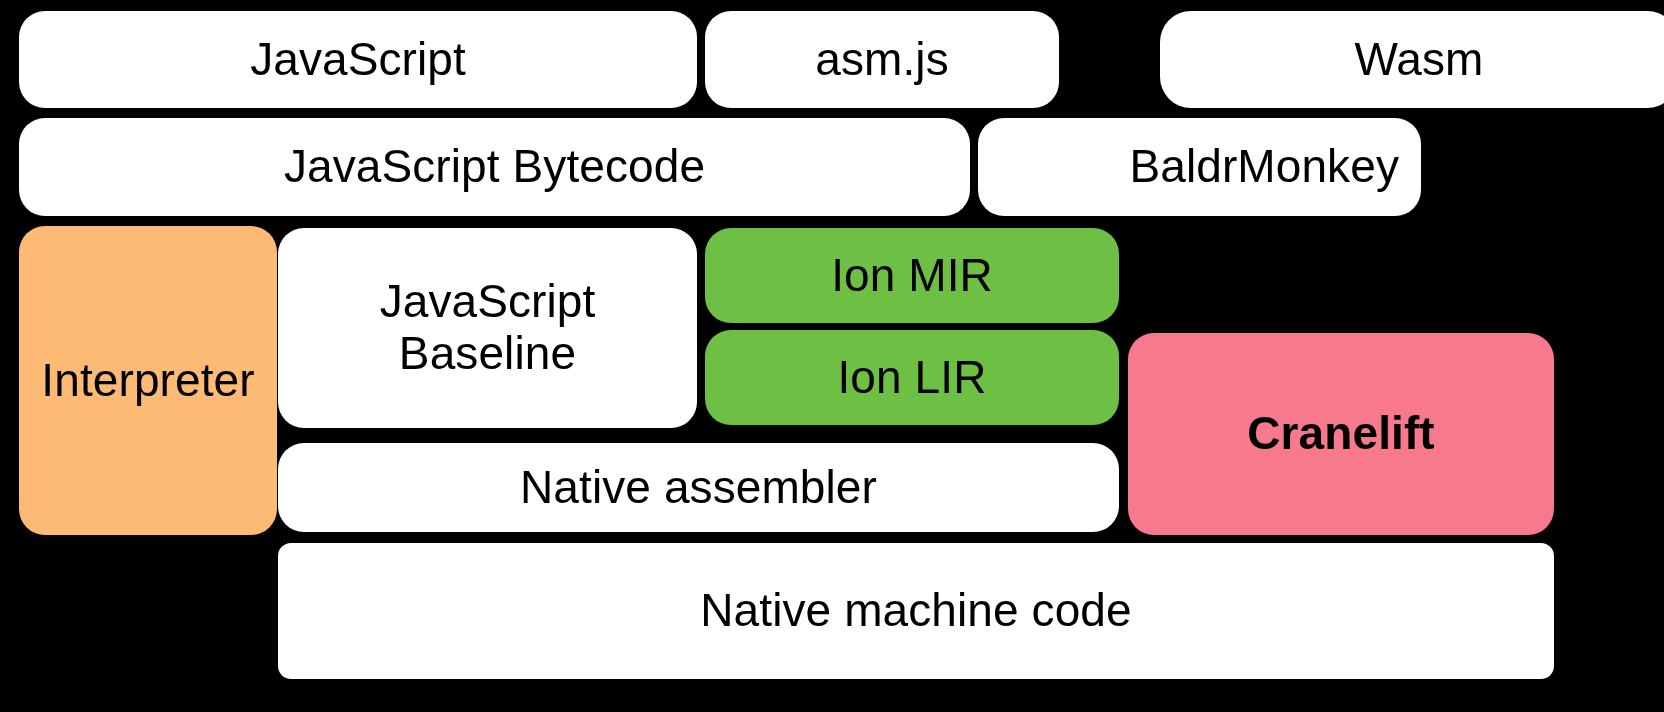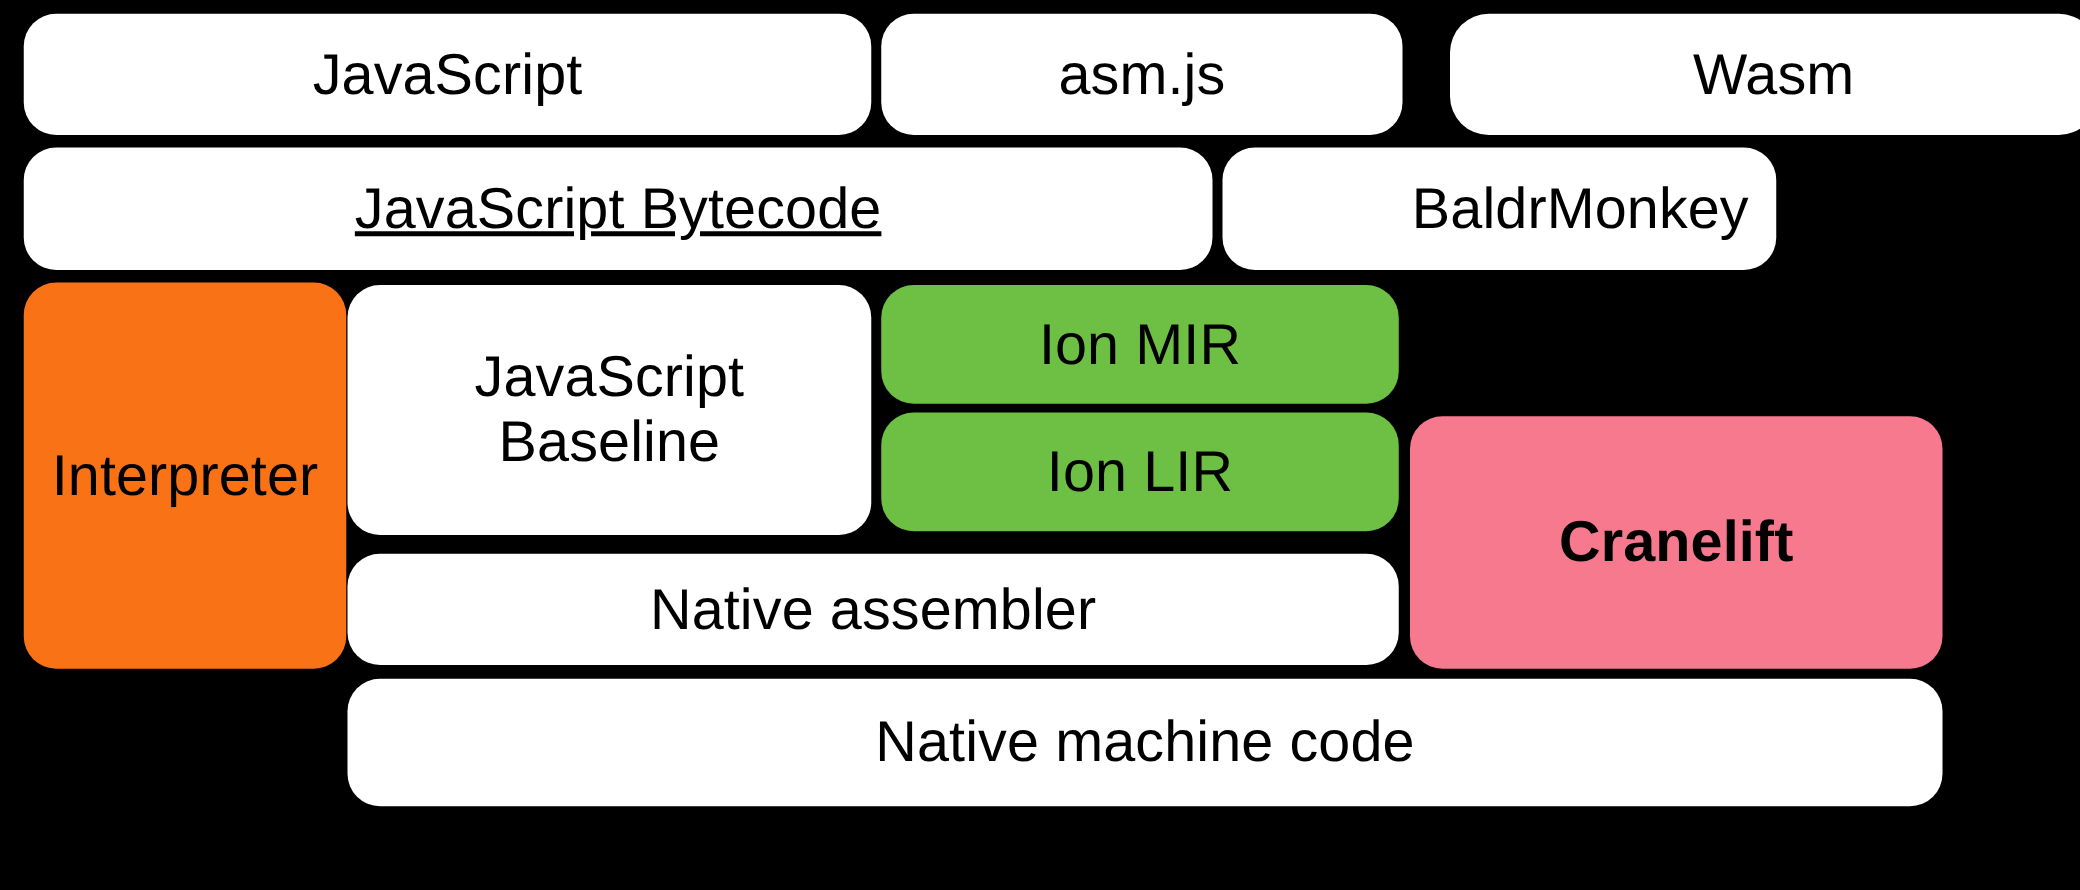--- a/index.html
+++ b/index.html
@@ -26,34 +26,34 @@
     color: #000000;
     font-size: 46px;
     line-height: 1.12;
     font-weight: 400;
     letter-spacing: 0.1px;
     white-space: pre-line;
     padding: 2px 22px;
     -webkit-font-smoothing: antialiased;
   }
   .fill-white  { background: #ffffff; }
-  .fill-gray   { background: #f97316; text-align: right; }
+  .fill-gray   { background: #fdba74; text-align: right; }
   .fill-green  { background: #6dc044; }
   .fill-pink   { background: #f6798e; }
 </style>
 </head>
 <body>
 
 <div id="stage">
     <div class="node fill-white" style="left: 19px; top: 11px; width: 678px; height: 97px;"><span>JavaScript</span></div>
-    <div class="node fill-white" style="left: 705px; top: 11px; width: 417px; height: 97px;"><span>asm.js</span></div>
+    <div class="node fill-white" style="left: 705px; top: 11px; width: 354px; height: 97px;"><span>asm.js</span></div>
     <div class="node fill-white" style="left: 1160px; top: 11px; width: 518px; height: 97px; border-radius: 31px;"><span>Wasm</span></div>
-    <div class="node fill-white" style="left: 19px; top: 118px; width: 951px; height: 98px; text-decoration: underline;"><span>JavaScript Bytecode</span></div>
+    <div class="node fill-white" style="left: 19px; top: 118px; width: 951px; height: 98px;"><span>JavaScript Bytecode</span></div>
     <div class="node fill-white" style="left: 978px; top: 118px; width: 443px; height: 98px; justify-content: flex-end;"><span>BaldrMonkey</span></div>
     <div class="node fill-gray" style="left: 19px; top: 226px; width: 258px; height: 309px;"><span>Interpreter</span></div>
     <div class="node fill-white" style="left: 278px; top: 228px; width: 419px; height: 200px;"><span>JavaScript
 Baseline</span></div>
     <div class="node fill-green" style="left: 705px; top: 330px; width: 414px; height: 95px;"><span>Ion LIR</span></div>
     <div class="node fill-green" style="left: 705px; top: 228px; width: 414px; height: 95px;"><span>Ion MIR</span></div>
     <div class="node fill-pink" style="left: 1128px; top: 333px; width: 426px; height: 202px; font-weight: bold;"><span>Cranelift</span></div>
     <div class="node fill-white" style="left: 278px; top: 443px; width: 841px; height: 89px;"><span>Native assembler</span></div>
-    <div class="node fill-white" style="left: 278px; top: 543px; width: 1276px; height: 102px;"><span>Native machine code</span></div>
+    <div class="node fill-white" style="left: 278px; top: 543px; width: 1276px; height: 136px; border-radius: 13px;"><span>Native machine code</span></div>
   </div>
 
 </body></html>

